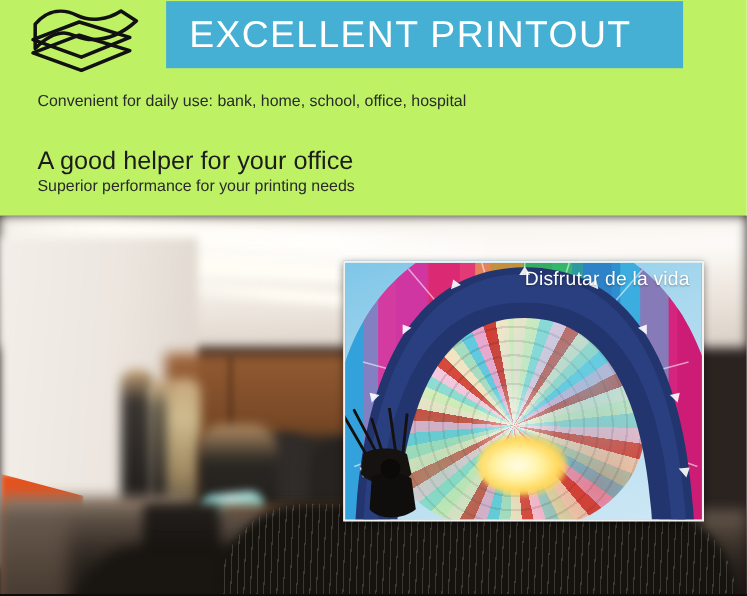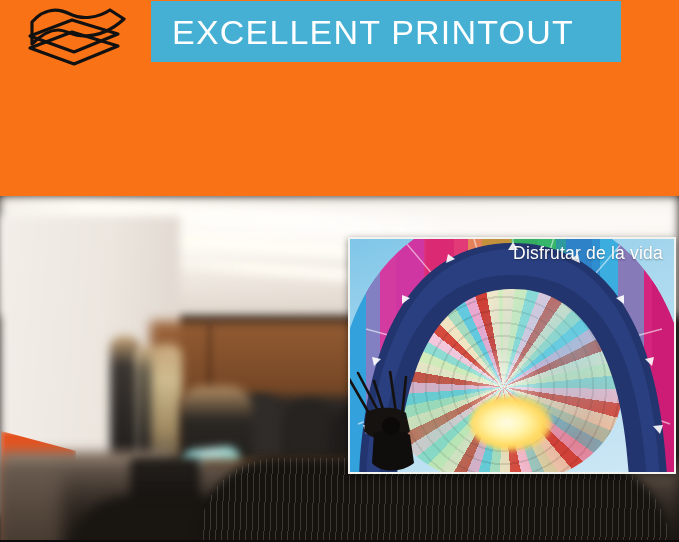--- a/index.html
+++ b/index.html
@@ -17,21 +17,21 @@
     overflow: hidden;
     background: #ffffff;
   }
 
   
   #feature-block {
     position: absolute;
     left: 0; top: 0;
     width: 679px;
     height: 196px;
-    background: #f97316;
+    background: #bef264;
   }
 
   #paper-stack-icon {
     position: absolute;
     left: 14px;
     top: 6px;
     width: 118px;
     height: 60px;
   }
   #paper-stack-icon svg { display: block; width: 118px; height: 60px; }
@@ -260,21 +260,20 @@
     left: 312px;
     top: 41px;
     width: 328px;
     height: 237px;
     overflow: hidden;
     background: #4aa8d8;
     border: 2px solid #f2f2ef;
     box-sizing: border-box;
     box-shadow: 0 2px 7px rgba(0,0,0,.45);
     z-index: 7;
-    margin-left: 36px;
   }
   #photo-sky {
     position: absolute; inset: 0;
     background: linear-gradient(160deg, #7fc6e8 0%, #a9d8ee 40%, #cfe8f5 100%);
   }
 
   
   #balloon-canopy {
     position: absolute;
     left: -14px; top: -30px;
@@ -383,22 +382,27 @@
           <path d="M16 42 L58 26 L104 40 L60 58 Z"></path>
         </g>
       </svg>
     </div>
 
     <div id="headline-banner">
       <span class="headline-text">EXCELLENT PRINTOUT</span>
     </div>
 
     <div class="feature-group" id="feature-group-1">
+      <div class="feature-sub">Convenient for daily use: bank, home, school, office, hospital</div>
     </div>
 
+    <div class="feature-group" id="feature-group-2">
+      <div class="feature-title">A good helper for your office</div>
+      <div class="feature-sub">Superior performance for your printing needs</div>
+    </div>
   </div>
 
   <div id="photo-scene">
 
     <div id="office-ceiling"></div>
     <div id="ceiling-light-1"></div>
     <div id="ceiling-light-2"></div>
     <div id="ceiling-light-3"></div>
 
     <div id="corridor-light"></div>

